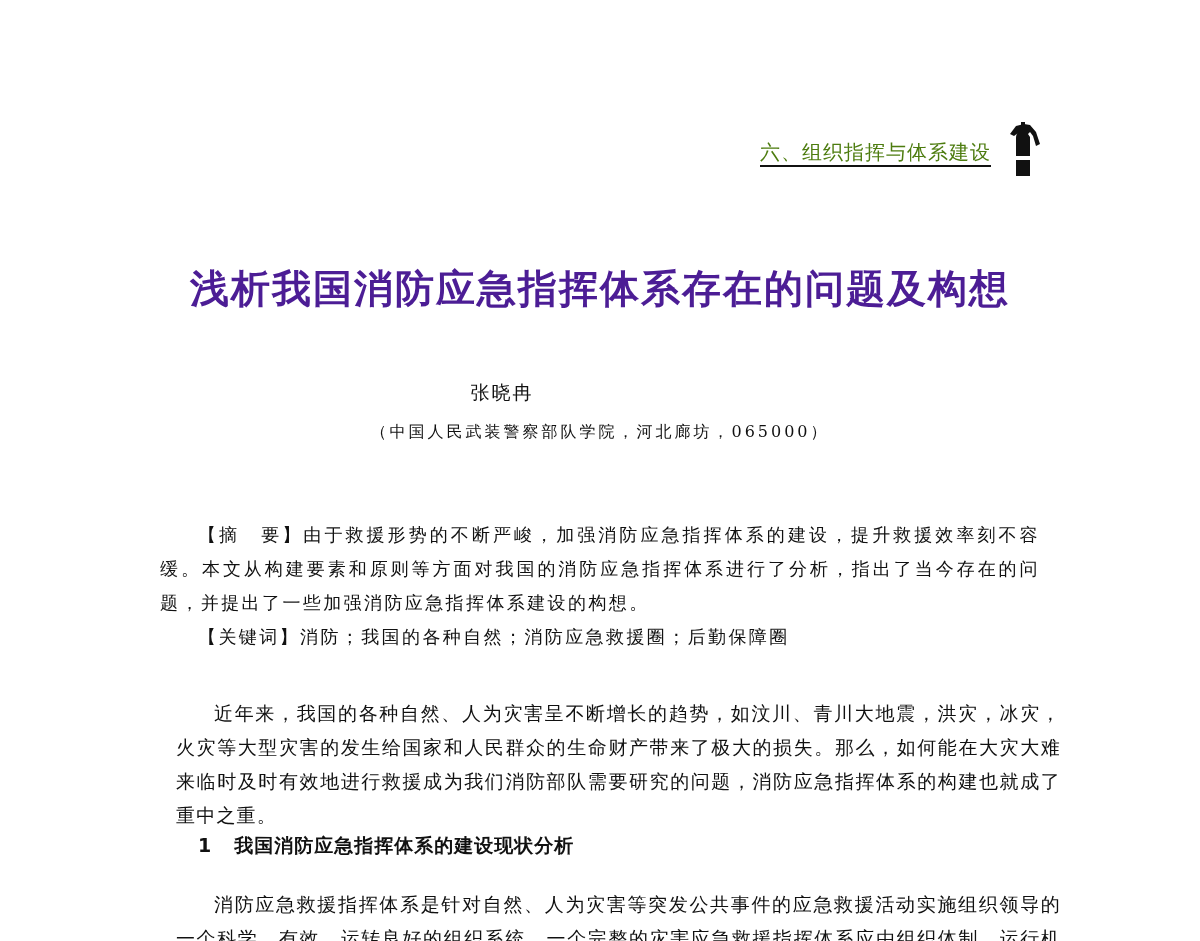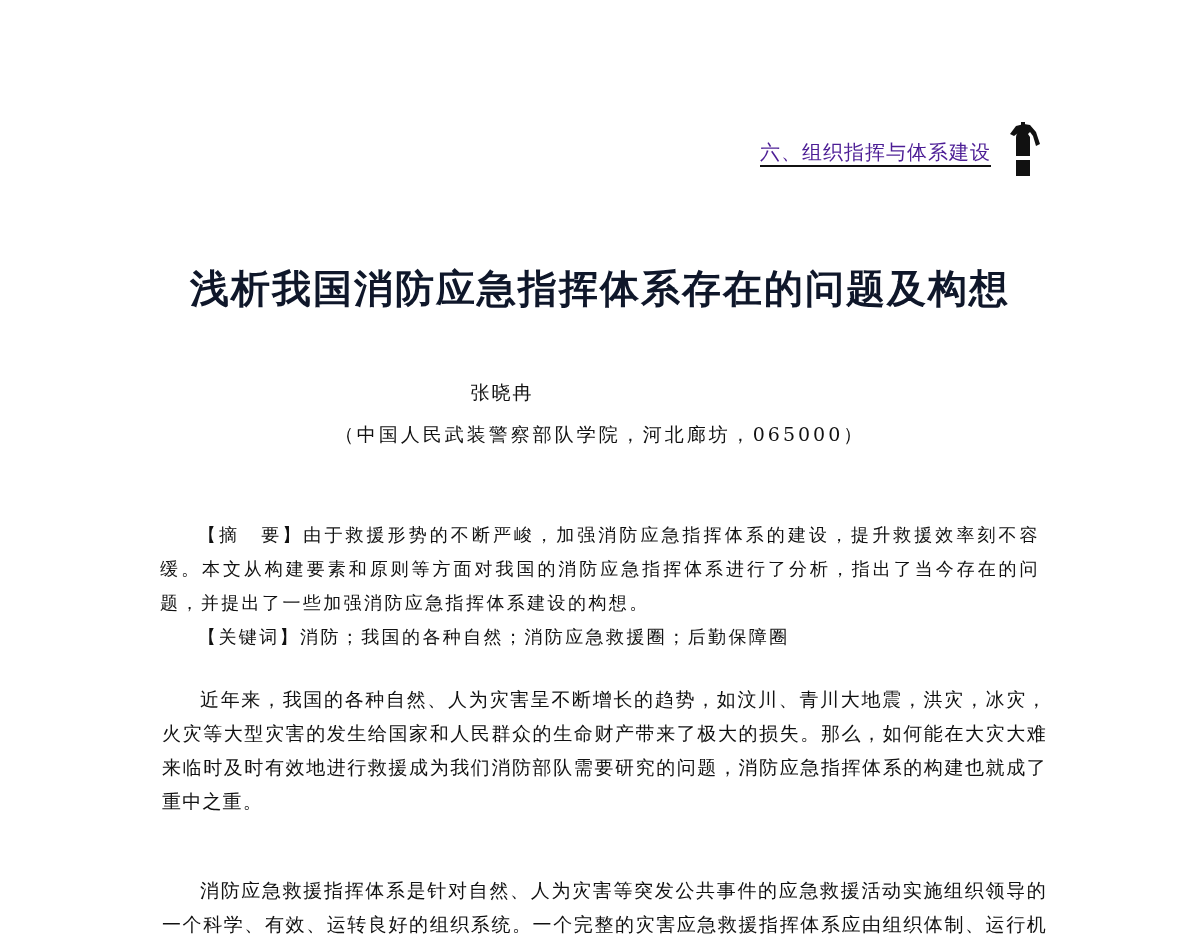--- a/index.html
+++ b/index.html
@@ -24,21 +24,21 @@
       position: absolute;
       left: 760px;
       top: 140px;
       display: flex;
       align-items: flex-end;
     }
     .running-header .section-label {
       font-family: "DejaVu Sans", "Liberation Sans", sans-serif;
       font-size: 20px;
       letter-spacing: 1px;
-      color: #4c1d95;
+      color: #4d7c0f;
       border-bottom: 2px solid #111;
       padding-bottom: 1px;
       line-height: 24px;
     }
     .extinguisher {
       position: absolute;
       left: 1006px;
       top: 120px;
       width: 40px;
       height: 56px;
@@ -46,38 +46,38 @@
     .title {
       position: absolute;
       left: 0;
       width: 1200px;
       top: 262px;
       text-align: center;
       font-family: "DejaVu Sans", "Liberation Sans", sans-serif;
       font-weight: bold;
       font-size: 39px;
       letter-spacing: 2px;
-      color: #0f172a;
+      color: #4c1d95;
     }
     .author {
       position: absolute;
       left: 0;
       width: 1004px;
       top: 380px;
       text-align: center;
       font-size: 19px;
       letter-spacing: 2px;
     }
     .affiliation {
       position: absolute;
       left: 0;
       width: 1200px;
       top: 422px;
       text-align: center;
-      font-size: 19px;
+      font-size: 16px;
       letter-spacing: 3px;
     }
     .abstract {
       position: absolute;
       left: 160px;
       width: 880px;
       top: 518px;
       font-size: 18px;
       line-height: 34px;
       letter-spacing: 2.4px;
@@ -91,21 +91,21 @@
     }
     .body-para {
       position: absolute;
       left: 160px;
       width: 885px;
       font-family: "DejaVu Sans", "Liberation Sans", sans-serif;
       font-size: 19px;
       line-height: 34px;
       letter-spacing: 1.2px;
       text-align: justify;
-      margin: 2px;
+      margin: 16px;
     }
     .para-intro { top: 680px; }
     .section-heading {
       position: absolute;
       left: 198px;
       top: 833px;
       font-family: "DejaVu Sans", "Liberation Sans", sans-serif;
       font-weight: bold;
       font-size: 19px;
       letter-spacing: 1px;
@@ -134,16 +134,19 @@
 
   <div class="affiliation">（中国人民武装警察部队学院，河北廊坊，065000）</div>
 
   <div class="abstract">
     <p class="indent"><span class="label-bold">【摘　要】</span><span>由于救援形势的不断严峻，加强消防应急指挥体系的建设，提升救援效率刻不容缓。本文从构建要素和原则等方面对我国的消防应急指挥体系进行了分析，指出了当今存在的问题，并提出了一些加强消防应急指挥体系建设的构想。</span></p>
     <p class="indent"><span class="label-bold">【关键词】</span><span>消防；我国的各种自然；消防应急救援圈；后勤保障圈</span></p>
   </div>
 
   <p class="body-para para-intro indent">近年来，我国的各种自然、人为灾害呈不断增长的趋势，如汶川、青川大地震，洪灾，冰灾，火灾等大型灾害的发生给国家和人民群众的生命财产带来了极大的损失。那么，如何能在大灾大难来临时及时有效地进行救援成为我们消防部队需要研究的问题，消防应急指挥体系的构建也就成了重中之重。</p>
 
+  <div class="section-heading">
+    <span class="num">1</span><span>我国消防应急指挥体系的建设现状分析</span>
+  </div>
 
   <p class="body-para para-section1 indent">消防应急救援指挥体系是针对自然、人为灾害等突发公共事件的应急救援活动实施组织领导的一个科学、有效、运转良好的组织系统。一个完整的灾害应急救援指挥体系应由组织体制、运行机制、</p>
 
 </div>
 
 </body></html>

